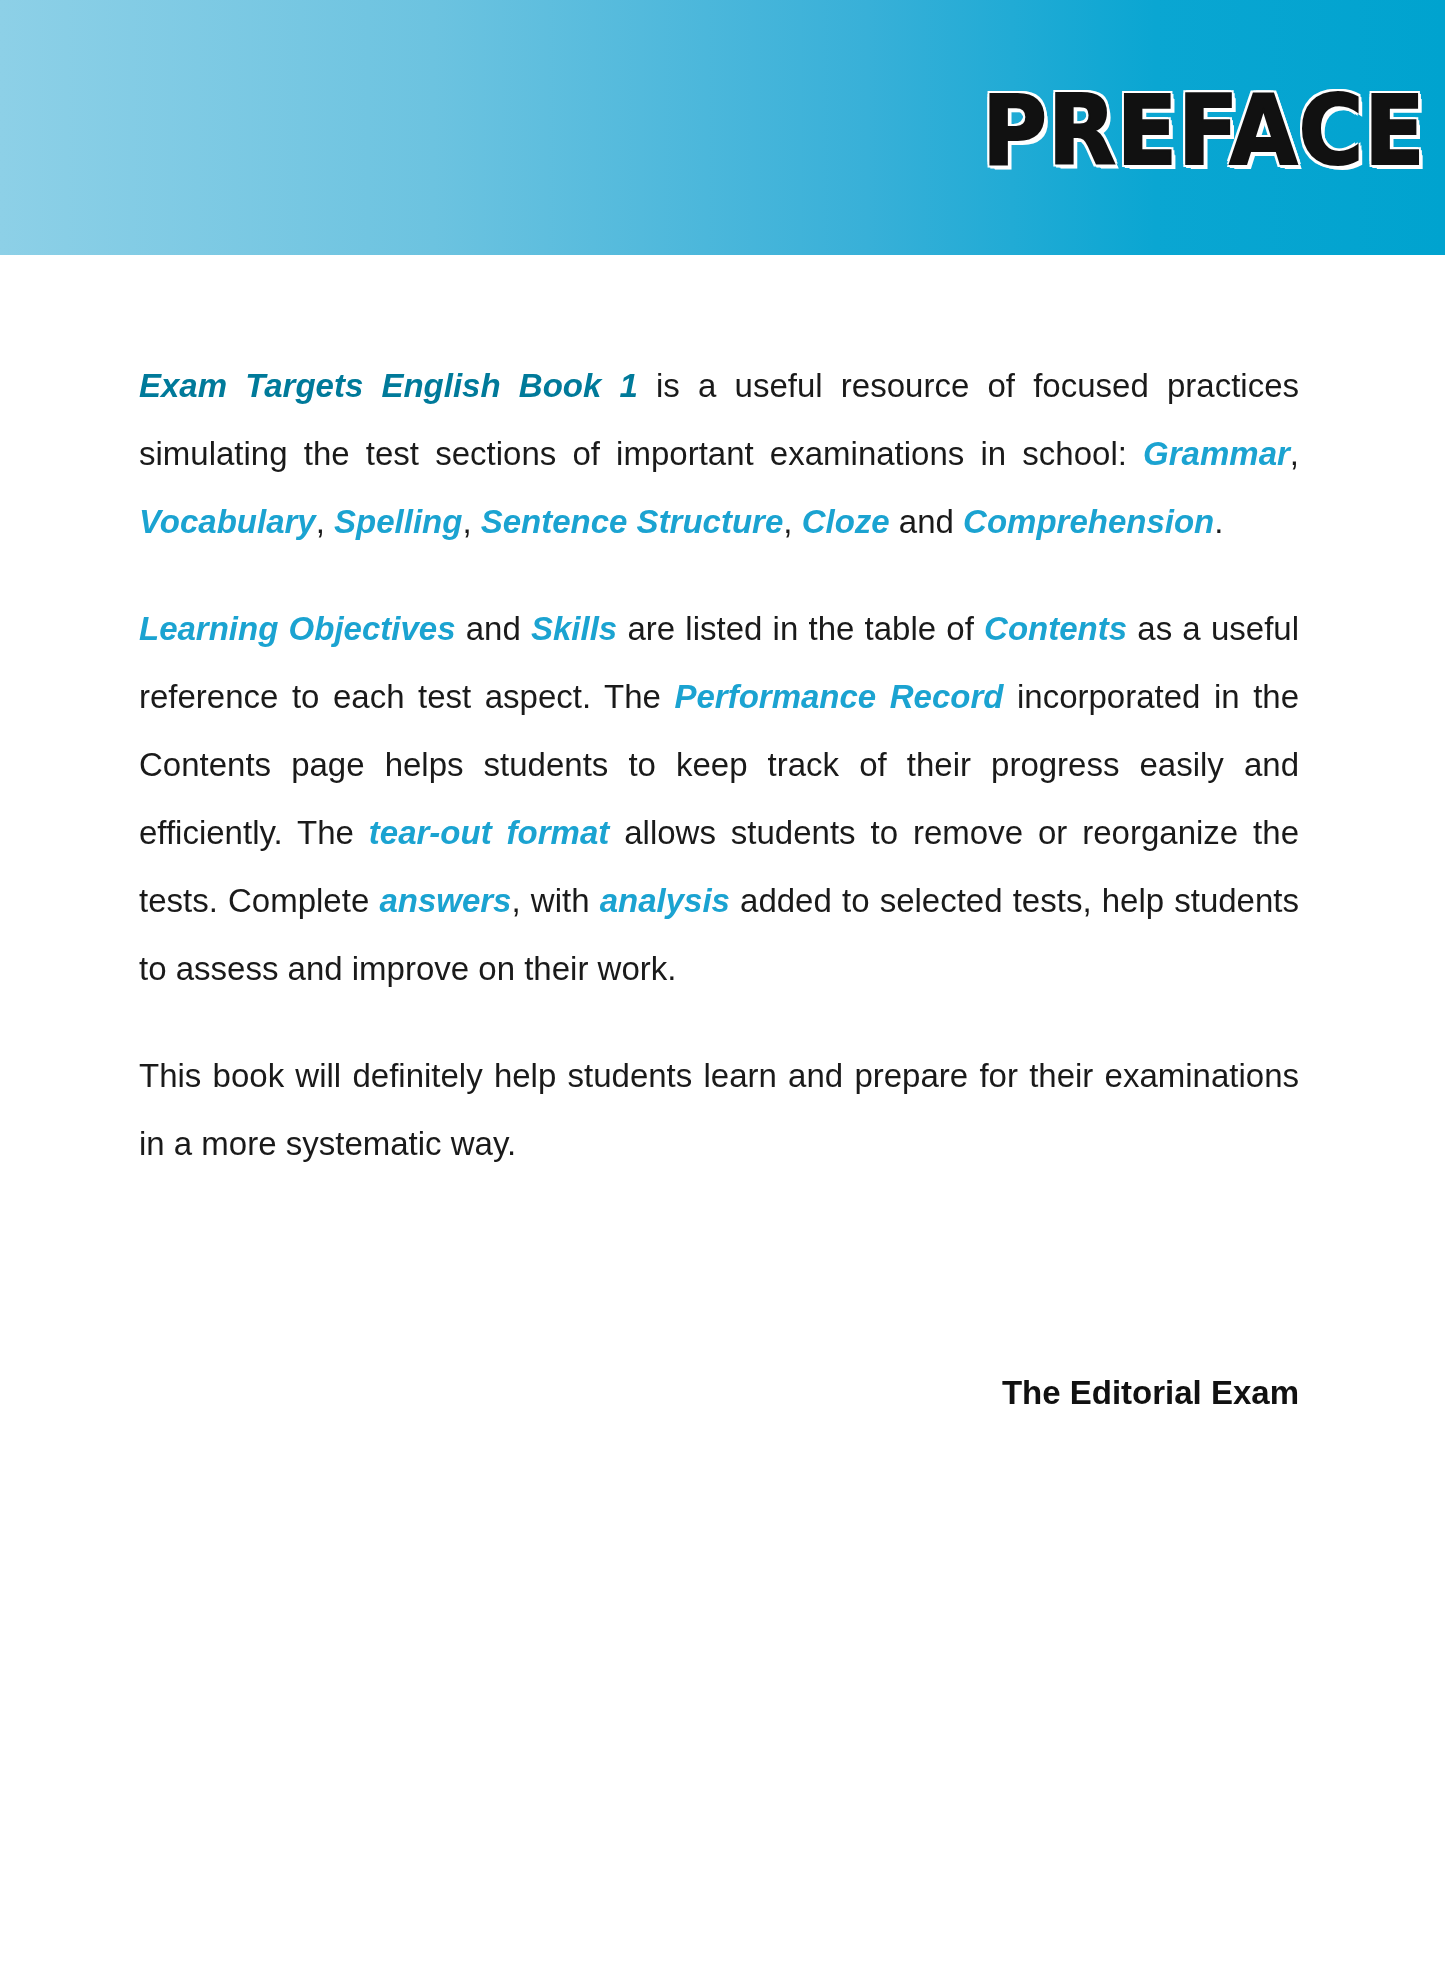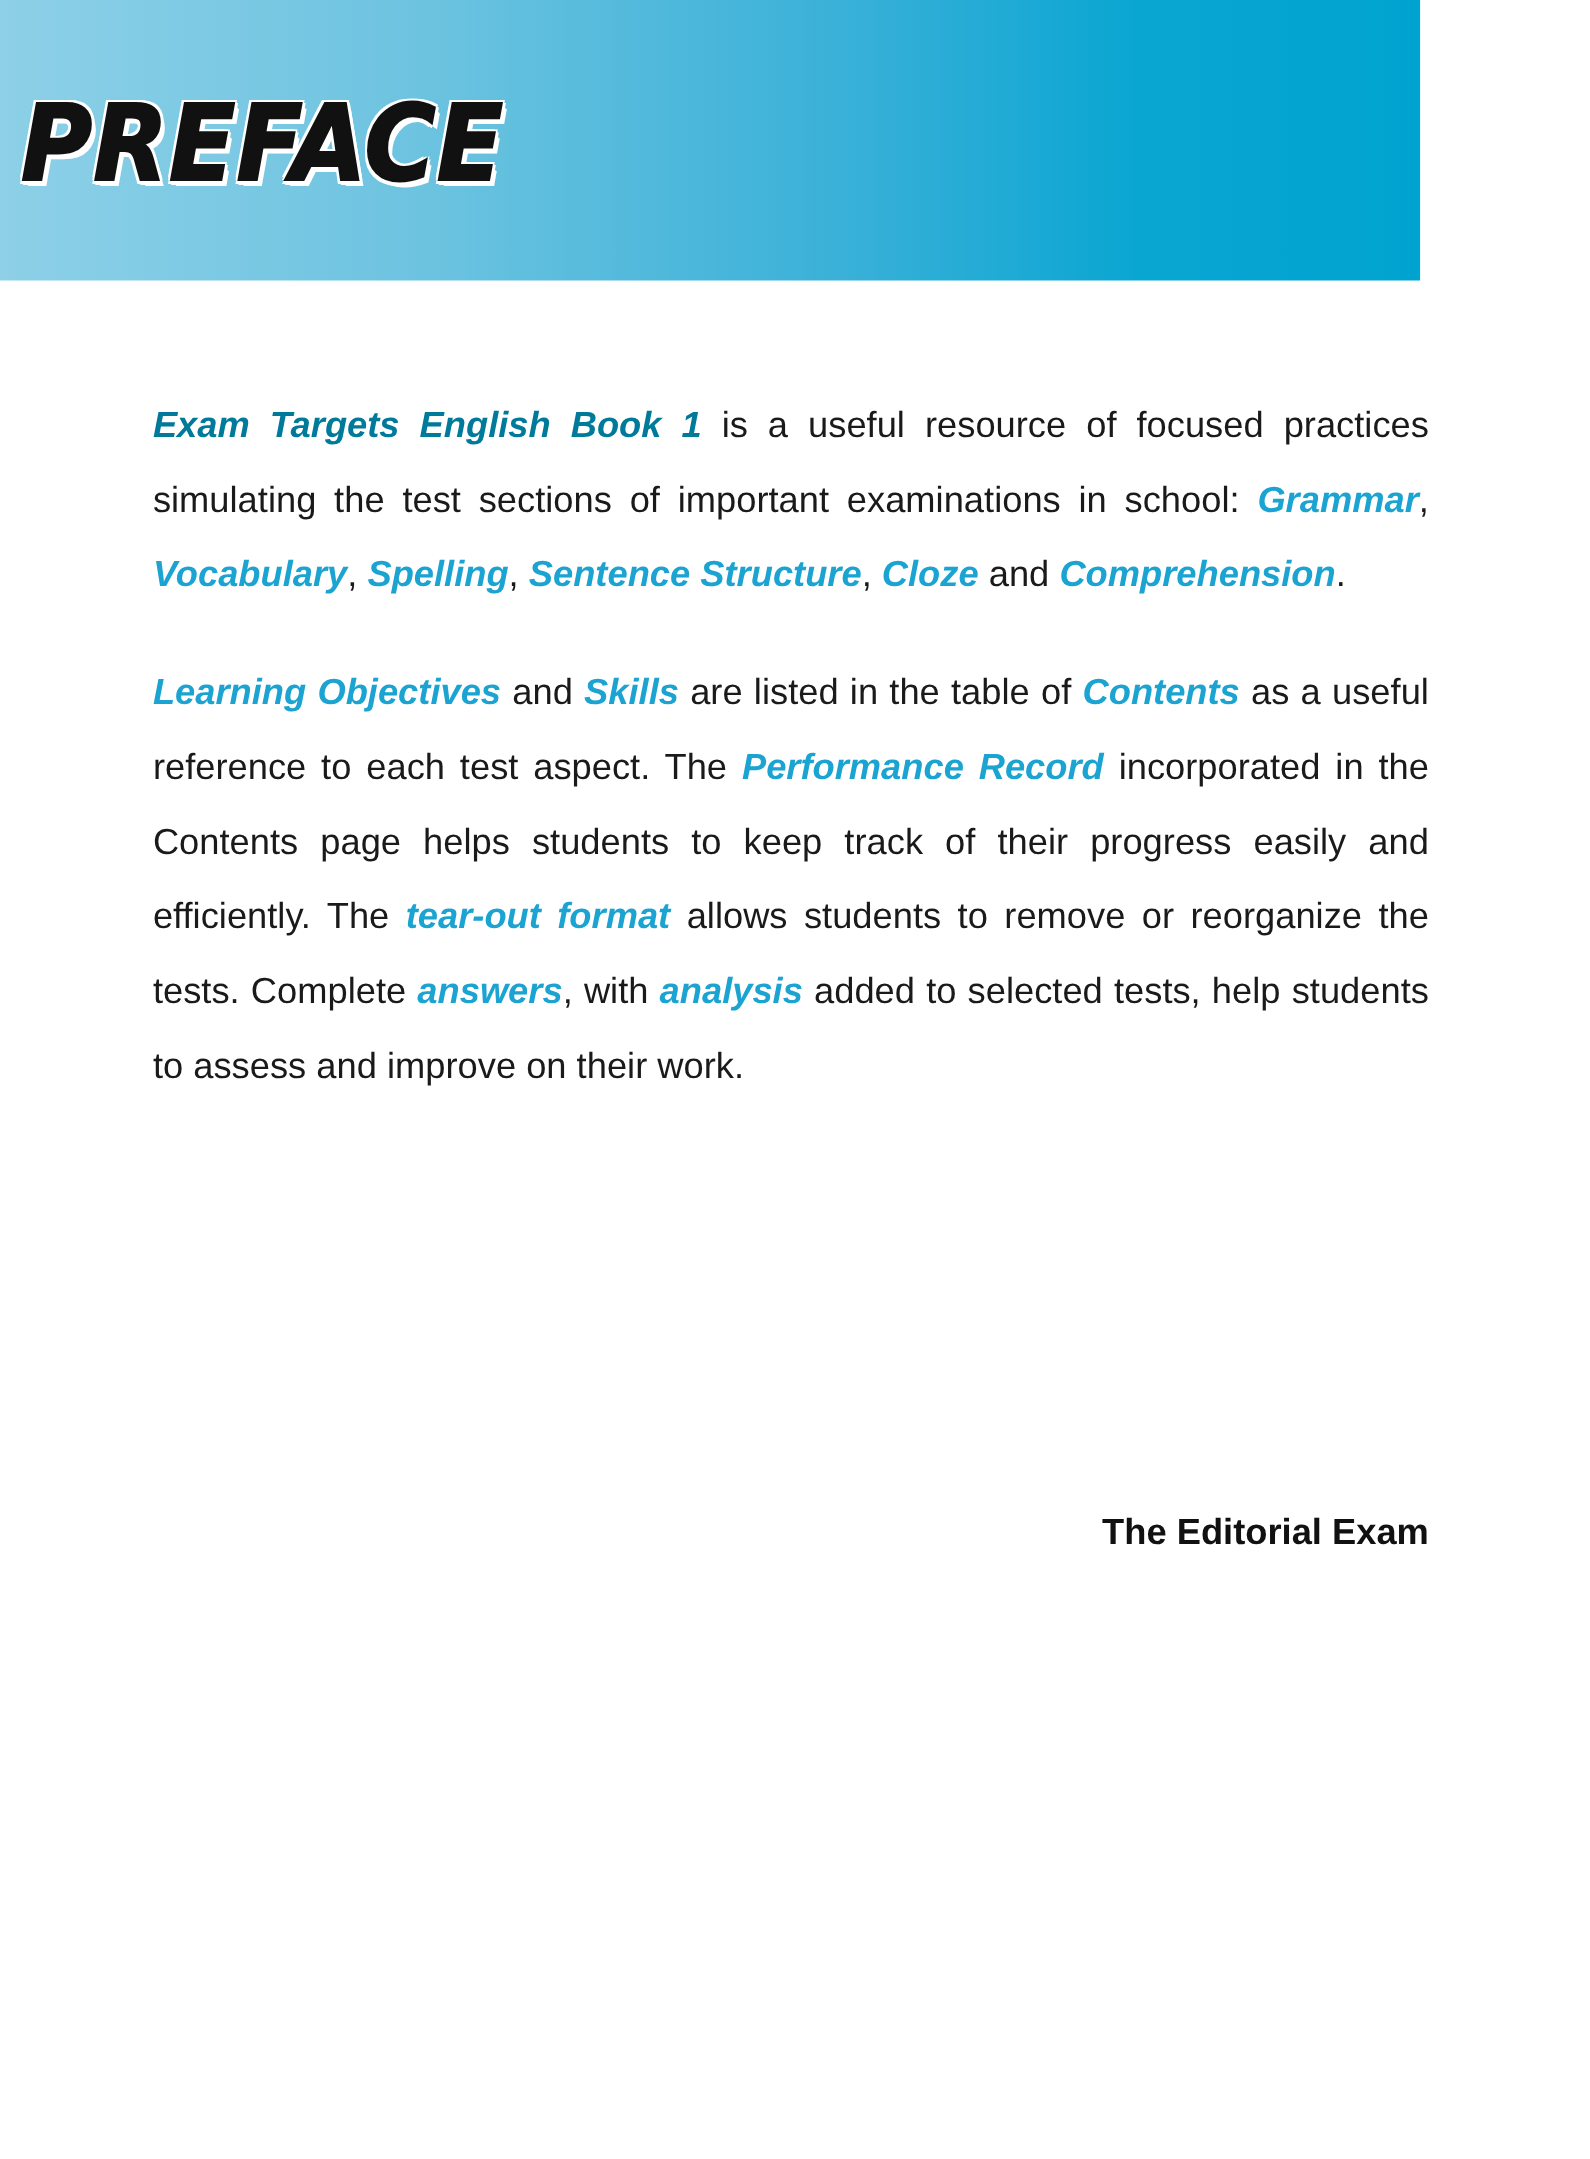--- a/index.html
+++ b/index.html
@@ -11,27 +11,26 @@
     width: 1445px;
     height: 1963px;
     position: relative;
     overflow: hidden;
     font-family: "Liberation Sans", sans-serif;
     color: #1a1a1a;
   }
   .header-band {
     position: absolute;
     left: 0; top: 0;
-    width: 1291px;
+    width: 1445px;
     height: 255px;
     background: linear-gradient(90deg, #8dd0e7 0%, #6cc3e0 30%, #38b0d8 60%, #0aa6d2 80%, #00a3cf 100%);
     display: flex;
     align-items: center;
-    justify-content: flex-start;
-    font-style: italic;
+    justify-content: flex-end;
   }
   .page-title {
     font-family: "DejaVu Sans", sans-serif;
     font-weight: 900;
     font-size: 96px;
     letter-spacing: 1px;
     color: #111111;
     -webkit-text-stroke: 2px #111;
     text-shadow:
       4px 4px 0 #ffffff, -3px -3px 0 #ffffff, 3px -3px 0 #ffffff, -3px 3px 0 #ffffff,
@@ -81,15 +80,18 @@
 <div class="content">
   <p class="para">
     <span class="hl-dark">Exam Targets English Book 1</span><span> is a useful resource of focused practices simulating the test sections of important examinations in school: </span><span class="hl">Grammar</span><span>, </span><span class="hl">Vocabulary</span><span>, </span><span class="hl">Spelling</span><span>, </span><span class="hl">Sentence Structure</span><span>, </span><span class="hl">Cloze</span><span> and </span><span class="hl">Comprehension</span><span>.</span>
   </p>
 
 
   <p class="para">
     <span class="hl">Learning Objectives</span><span> and </span><span class="hl">Skills</span><span> are listed in the table of </span><span class="hl">Contents</span><span> as a useful reference to each test aspect. The </span><span class="hl">Performance Record</span><span> incorporated in the Contents page helps students to keep track of their progress easily and efficiently. The </span><span class="hl">tear-out format</span><span> allows students to remove or reorganize the tests. Complete </span><span class="hl">answers</span><span>, with </span><span class="hl">analysis</span><span> added to selected tests, help students to assess and improve on their work.</span>
   </p>
 
+  <p class="para">
+    <span>This book will definitely help students learn and prepare for their examinations in a more systematic way.</span>
+  </p>
 </div>
 
 <div class="signature">The Editorial Exam</div>
 
 </body></html>

